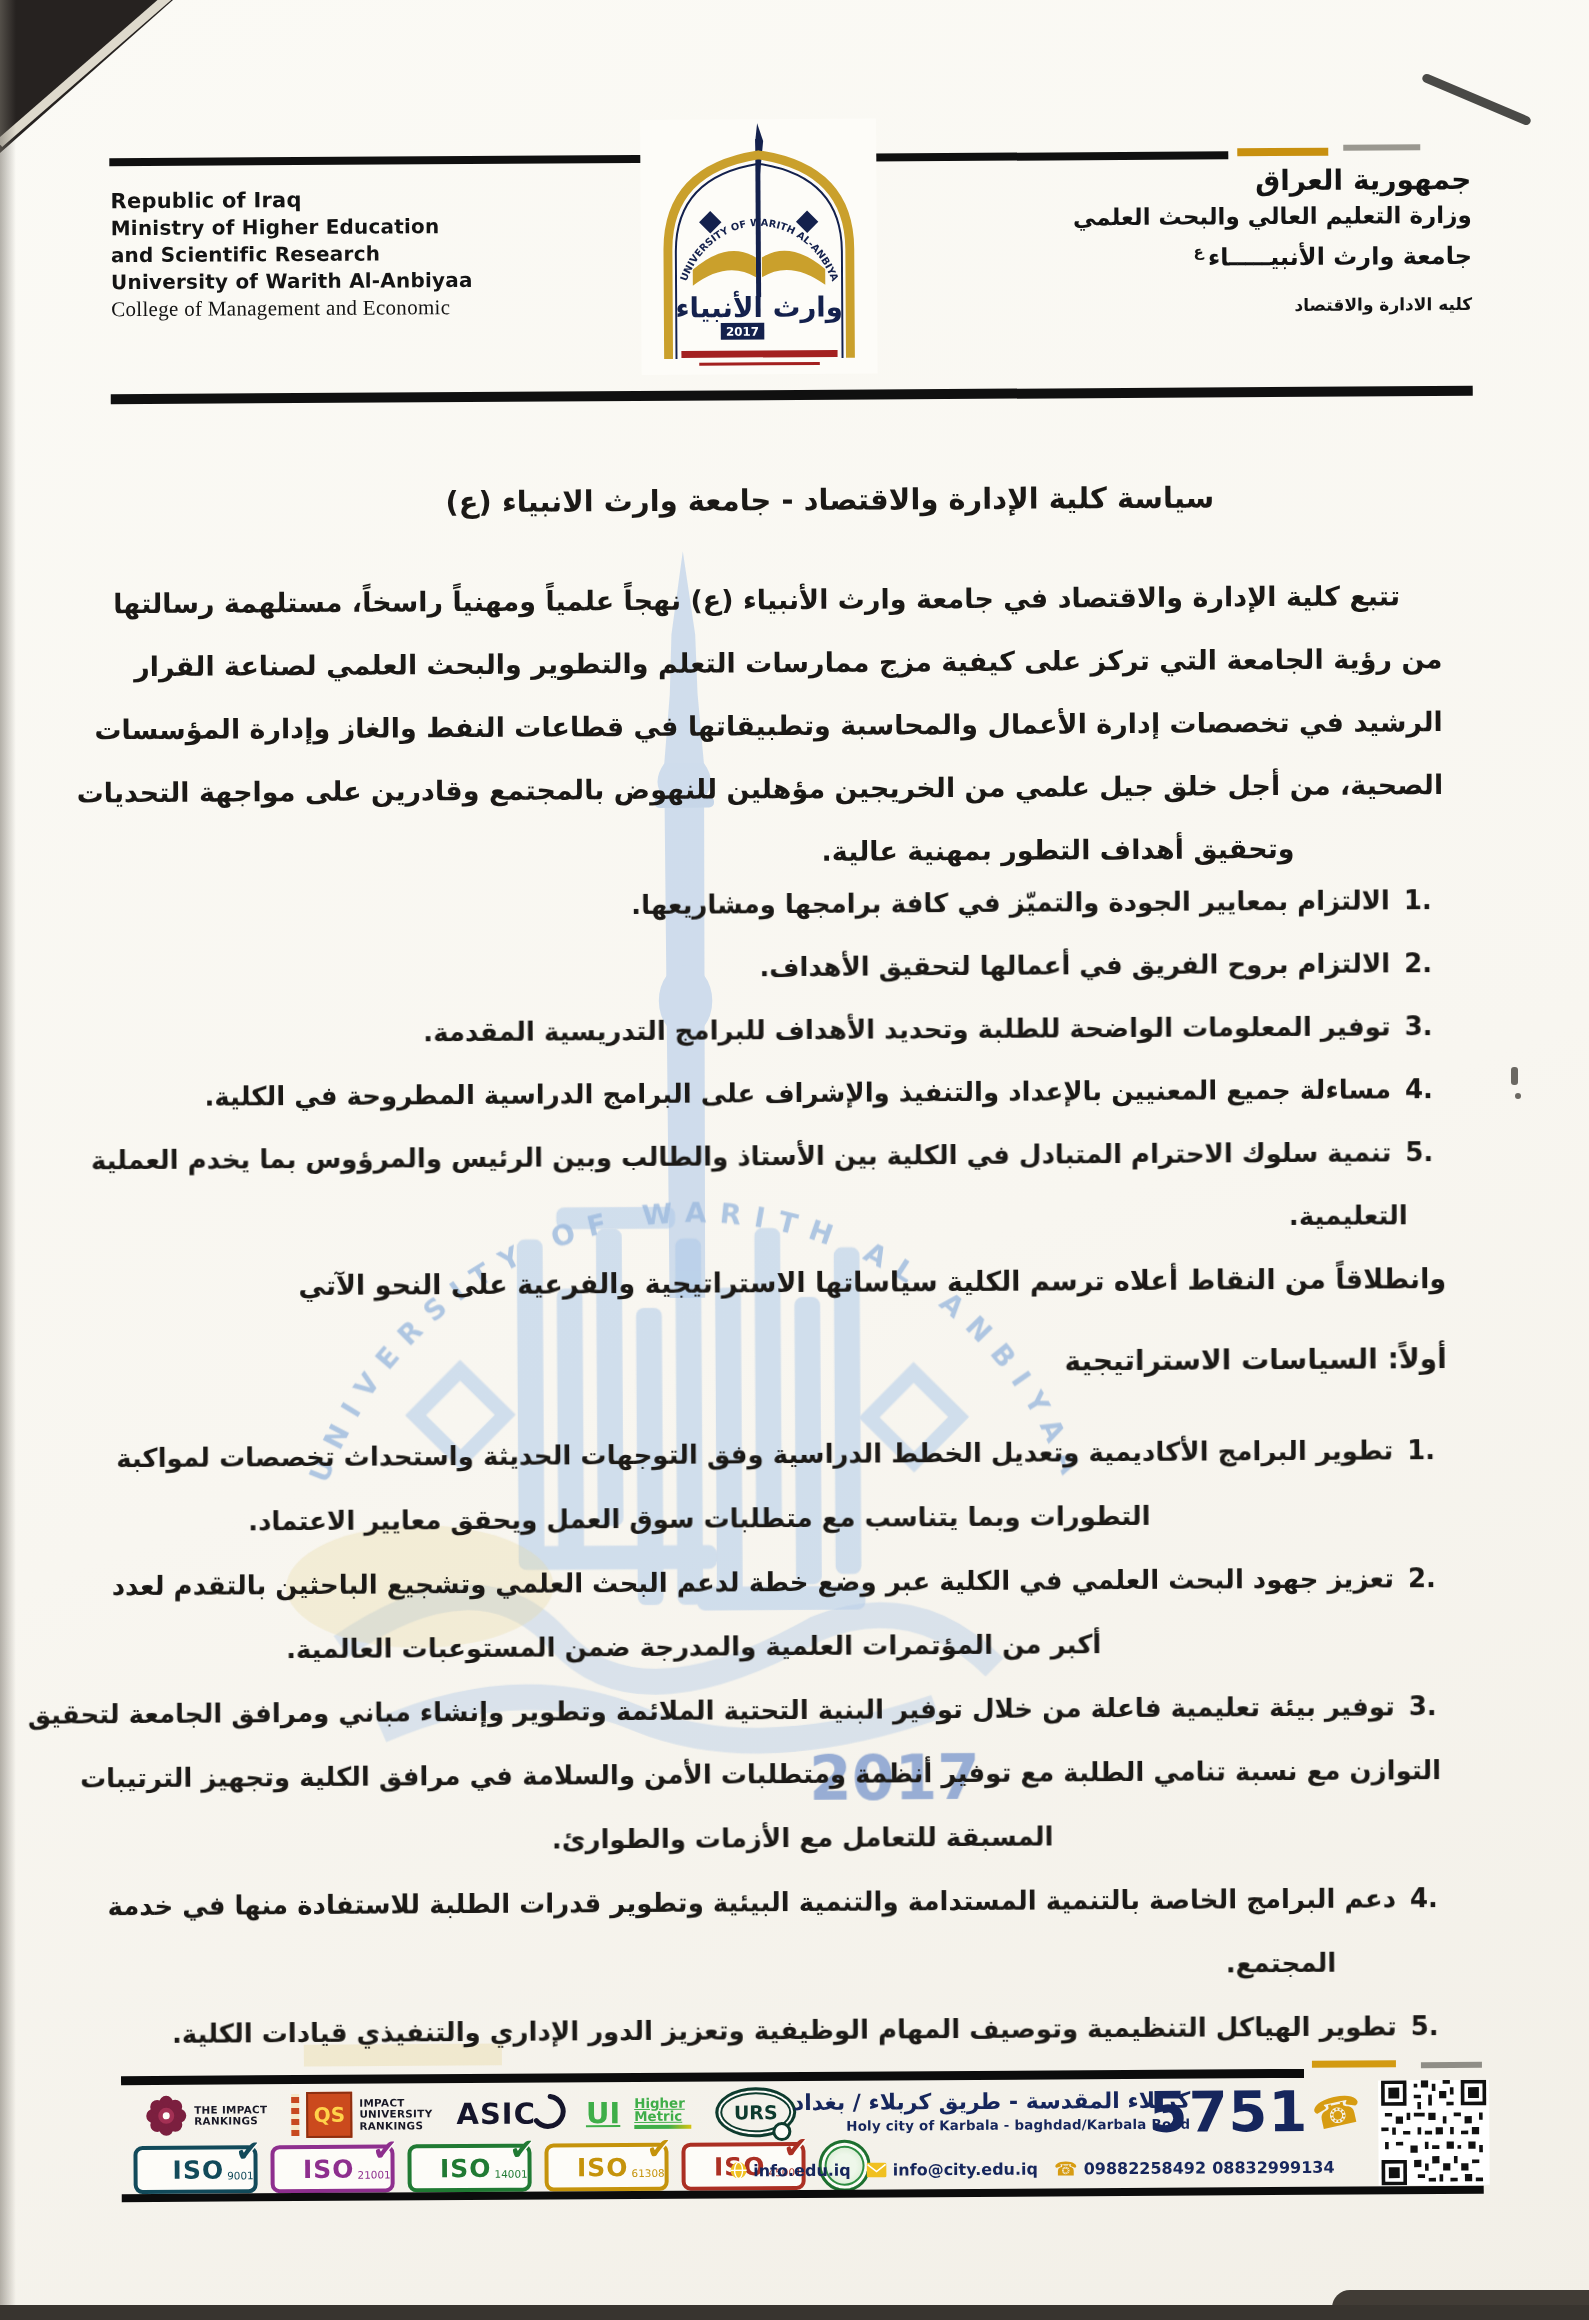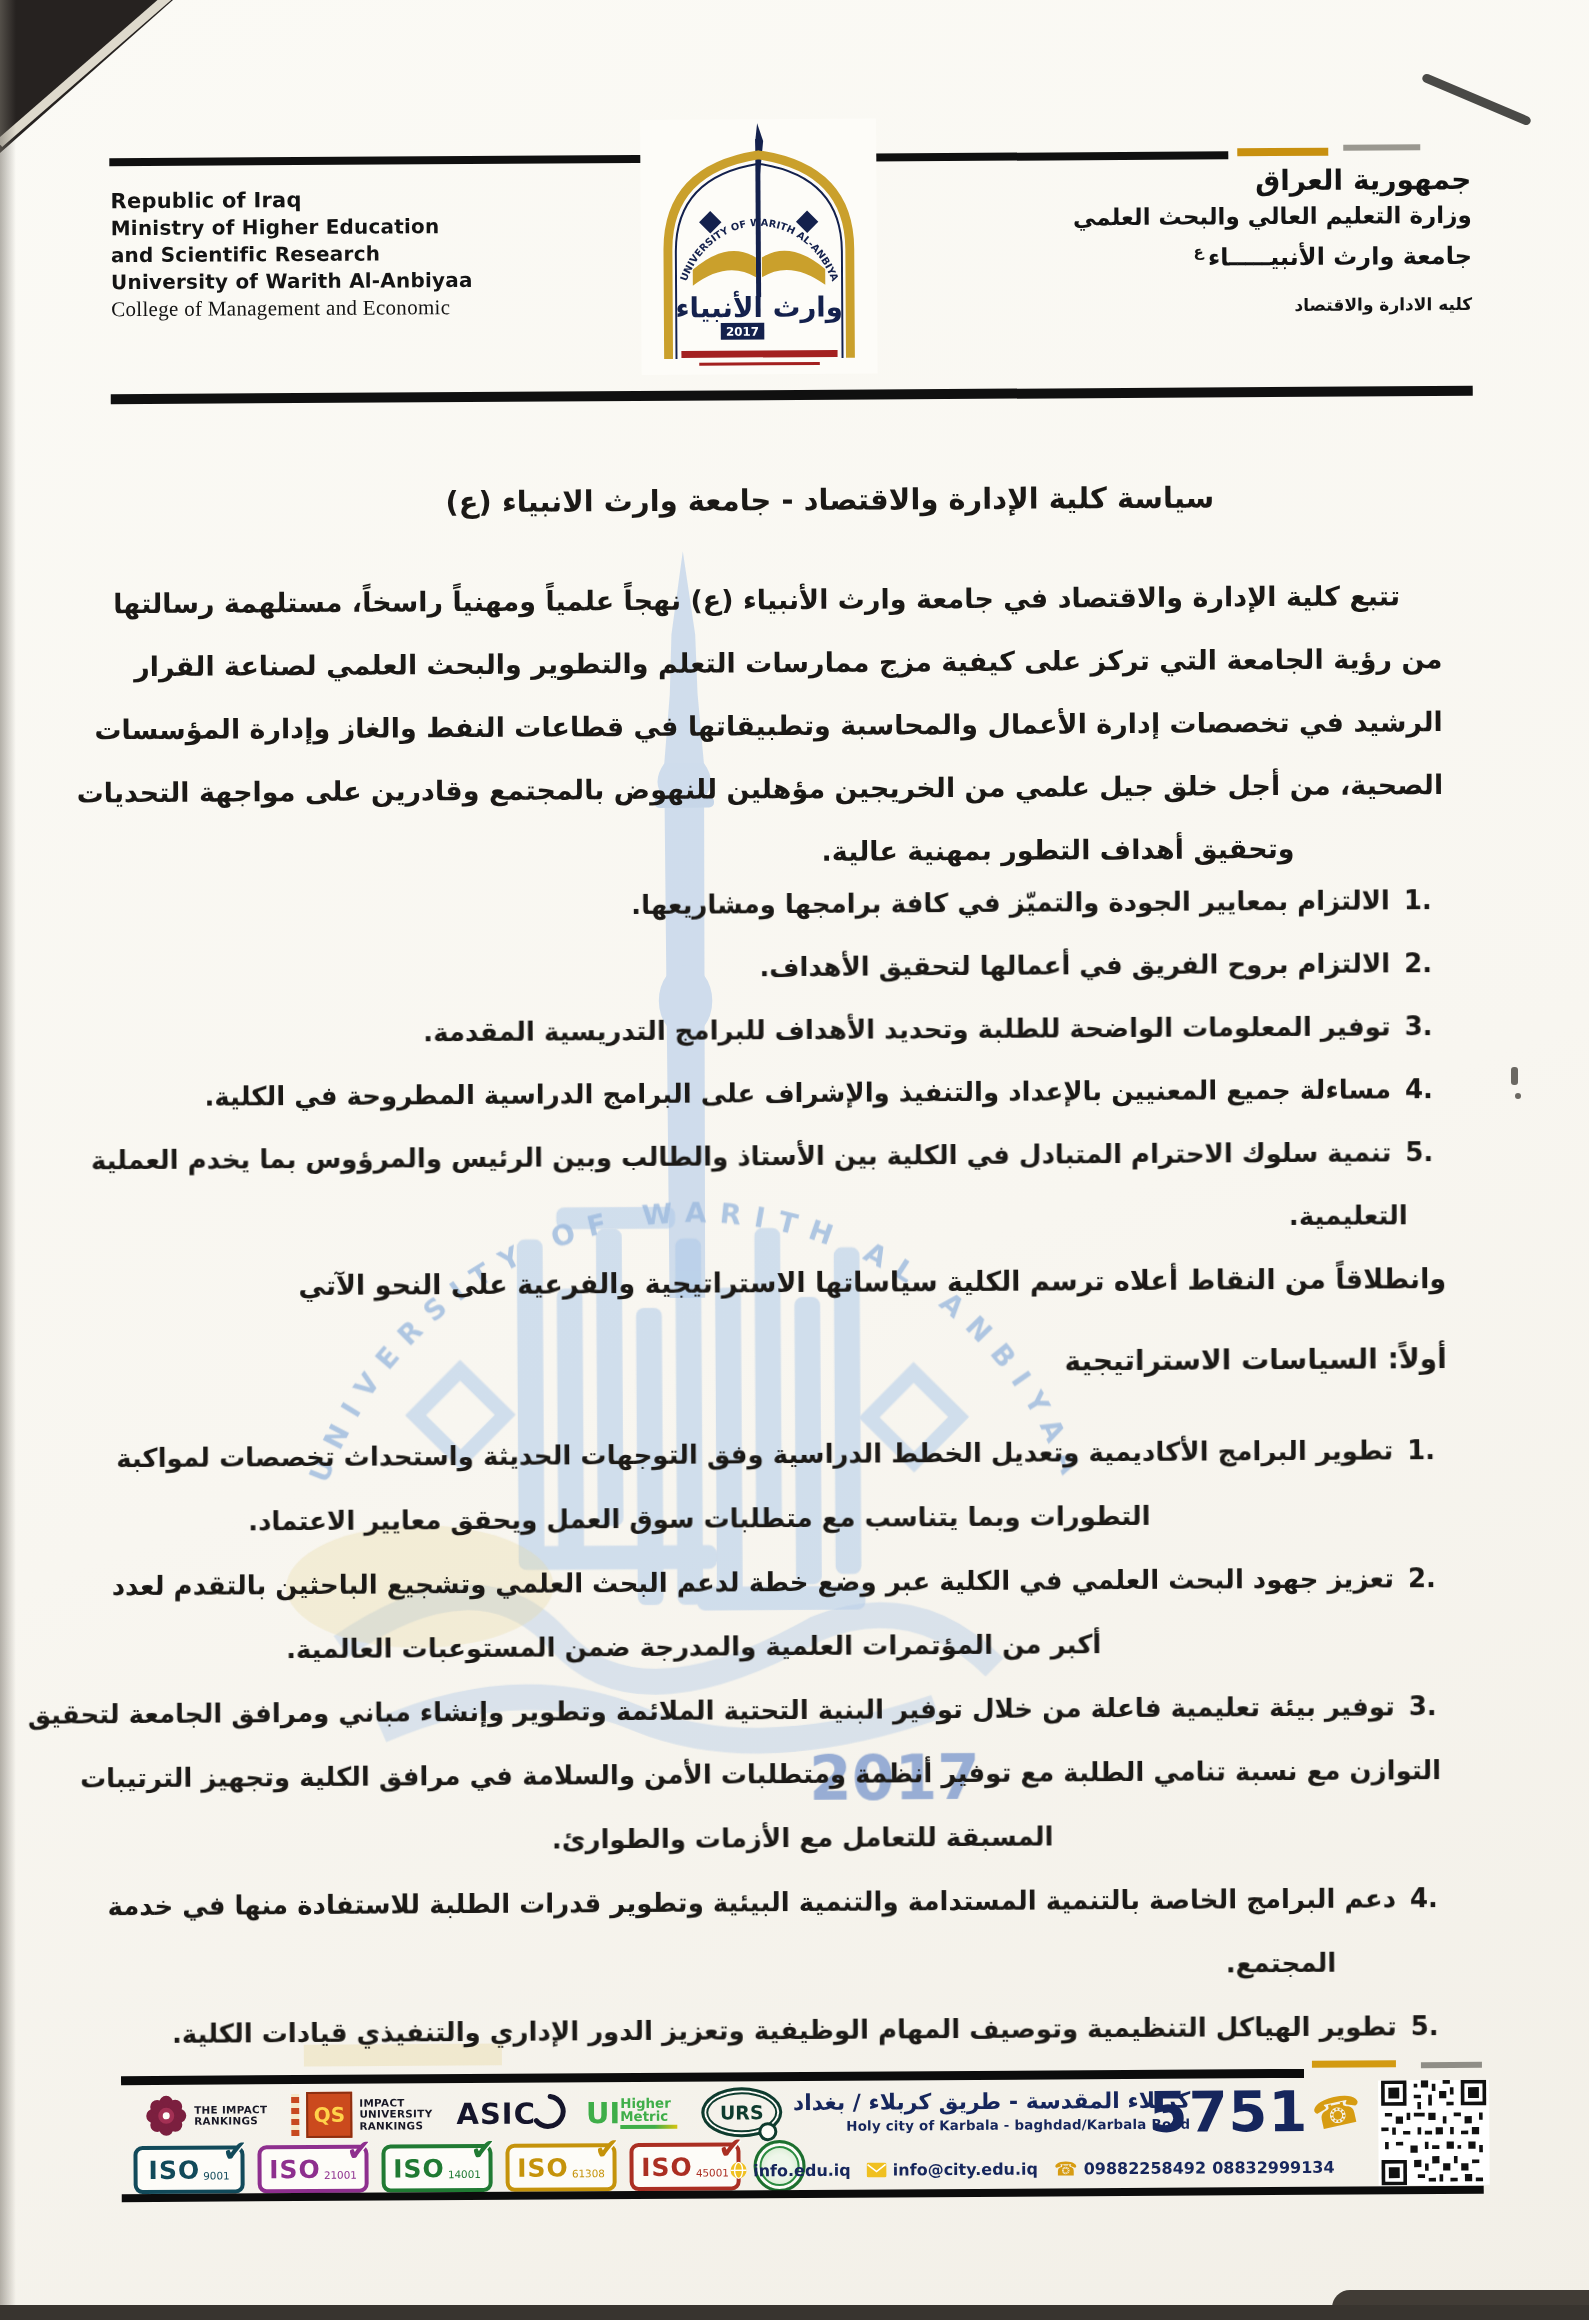--- a/index.html
+++ b/index.html
@@ -47,28 +47,28 @@
   .fdash-gold{position:absolute;left:1191px;top:-8px;width:84px;height:7px;background:#d29a12;}
   .fdash-gray{position:absolute;left:1300px;top:-6px;width:61px;height:6px;background:#8f8d86;}
   .rank-row{position:absolute;left:24px;top:15px;display:flex;align-items:center;gap:24px;}
   .rk-lbl{font-size:10.4px;font-weight:800;color:#181826;line-height:11.4px;letter-spacing:0.3px;}
   .impact{display:flex;align-items:center;gap:7px;}
   .qs{display:flex;align-items:center;gap:7px;}
   .qs-dots{width:8px;height:42px;background:repeating-linear-gradient(0deg,#c8491f 0 6px,#f4e8c9 6px 11px);}
   .qs-box{width:42px;height:42px;background:#cb4a1d;border:2px solid #8e2f10;display:flex;align-items:center;justify-content:center;font-weight:900;font-size:20px;color:#ffd24a;}
   .asic{position:relative;font-weight:900;font-size:29px;color:#15152b;letter-spacing:1px;padding-right:26px;}
   .asic svg{position:absolute;right:-4px;top:-3px;}
-  .green{display:flex;align-items:center;gap:0;color:#3fae49;}
+  .green{display:flex;align-items:center;gap:14px;color:#3fae49;text-decoration:underline;}
   .green .ui{font-size:29px;font-weight:900;}
   .green .gm{font-size:13.4px;font-weight:800;line-height:13px;}
   .green .bar{width:57px;height:4px;background:linear-gradient(90deg,#3fae49 60%,#d8c410);margin-top:2px;}
   .urs{width:75px;height:44px;border:3px solid #0e3b2e;border-radius:50%;box-shadow:inset 0 0 0 2px #fdfcf8, inset 0 0 0 4px #0e3b2e;display:flex;align-items:center;justify-content:center;font-weight:900;font-size:19px;color:#0e3b2e;position:relative;}
   .urs::after{content:"";position:absolute;right:2px;bottom:-7px;width:13px;height:13px;border:3px solid #0e3b2e;border-radius:50%;background:#fdfcf8;}
   .iso-row{position:absolute;left:12px;top:68px;display:flex;align-items:center;gap:13px;}
-  .iso{width:103px;height:40px;border-radius:9px;background:#fdfcf8;display:flex;align-items:center;justify-content:center;position:relative;}
+  .iso{width:103px;height:40px;border-radius:9px;background:#fdfcf8;display:flex;align-items:center;justify-content:flex-end;position:relative;padding-left:13px;}
   .iso .t{font-weight:900;font-size:25px;letter-spacing:1px;}
   .iso .n{font-size:10.4px;font-weight:400;margin:12px 0 0 3px;}
   .iso .chk{position:absolute;top:-16px;right:-7px;font-size:30px;font-weight:900;text-shadow:1px 1px 0 #fdfcf8;}
   .emblem{width:46px;height:46px;border-radius:50%;border:3px solid #1d6f2f;background:radial-gradient(#eef7ea 35%,#bfe0b8);box-shadow:inset 0 0 0 3px #fdfcf8, inset 0 0 0 5px #2c8c41;}
   .addr{position:absolute;right:293px;top:18px;text-align:right;color:#16265c;}
   .addr .ar{font-size:22px;font-weight:800;direction:rtl;white-space:nowrap;}
   .addr .en{font-size:13.4px;font-weight:800;margin-top:4px;letter-spacing:0.2px;white-space:nowrap;}
   .bigphone{position:absolute;right:121px;top:10px;display:flex;align-items:center;gap:4px;}
   .bigphone .no{font-size:56px;font-weight:900;color:#16265c;letter-spacing:1px;}
   .bigphone .ph{font-size:40px;color:#d79c12;transform:rotate(-12deg);}

